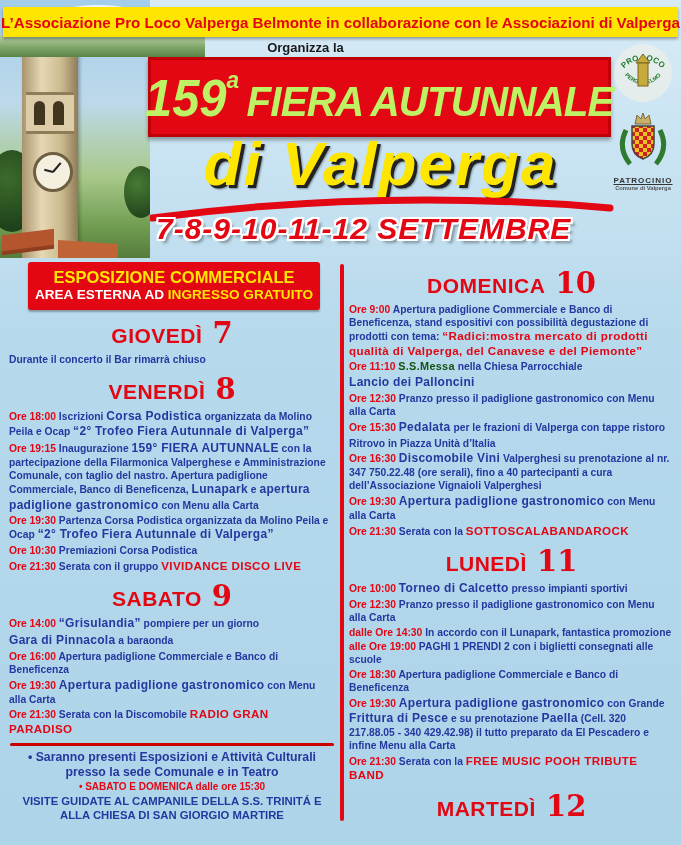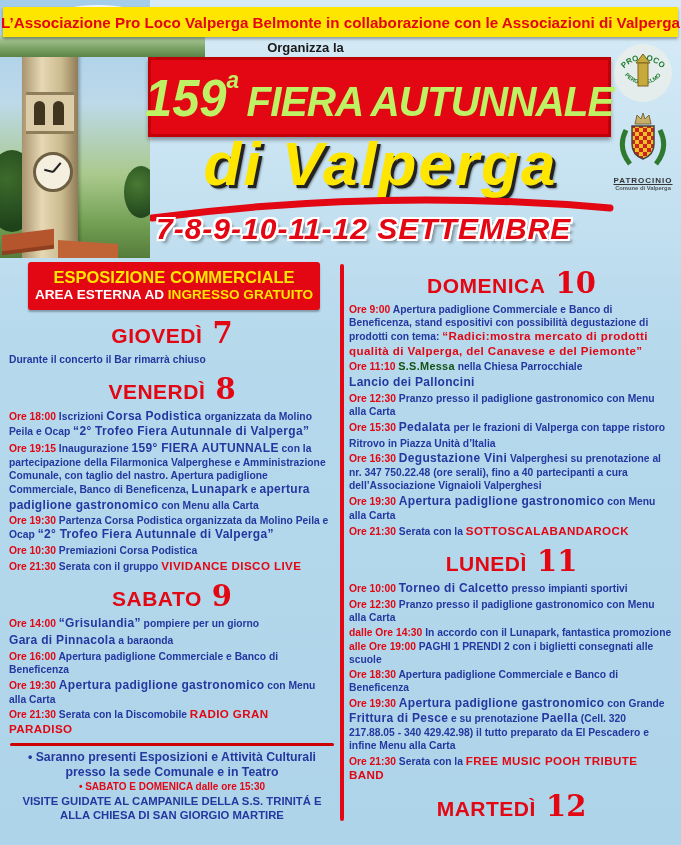--- a/index.html
+++ b/index.html
@@ -197,21 +197,21 @@
   <div class="col col-right">
     <div>
         <section class="day">
           <h2 class="day-heading"><span class="day-name">DOMENICA</span><span class="day-num"> 10</span></h2>
           <p class="item"><span class="seg-t">Ore 9:00 </span><span class="seg-b">Apertura padiglione Commerciale e Banco di Beneficenza, stand espositivi con possibilità degustazione di prodotti con tema: </span><span class="seg-r">“Radici:mostra mercato di prodotti qualità di Valperga, del Canavese e del Piemonte”</span></p>
           <p class="item"><span class="seg-t">Ore 11:10 </span><span class="seg-g">S.S.Messa</span><span class="seg-b"> nella Chiesa Parrocchiale</span></p>
           <p class="item"><span class="seg-s">Lancio dei Palloncini</span></p>
           <p class="item"><span class="seg-t">Ore 12:30 </span><span class="seg-b">Pranzo presso il padiglione gastronomico con Menu alla Carta</span></p>
           <p class="item"><span class="seg-t">Ore 15:30 </span><span class="seg-s">Pedalata</span><span class="seg-b"> per le frazioni di Valperga con tappe ristoro</span></p>
           <p class="item"><span class="seg-b">Ritrovo in Piazza Unità d’Italia</span></p>
-          <p class="item"><span class="seg-t">Ore 16:30 </span><span class="seg-s">Degustazione Vini</span><span class="seg-b"> Valperghesi su prenotazione al nr. 347 750.22.48 (ore serali), fino a 40 partecipanti a cura dell’Associazione Vignaioli Valperghesi</span></p>
+          <p class="item"><span class="seg-t">Ore 16:30 </span><span class="seg-s">Discomobile Vini</span><span class="seg-b"> Valperghesi su prenotazione al nr. 347 750.22.48 (ore serali), fino a 40 partecipanti a cura dell’Associazione Vignaioli Valperghesi</span></p>
           <p class="item"><span class="seg-t">Ore 19:30 </span><span class="seg-s">Apertura padiglione gastronomico</span><span class="seg-b"> con Menu alla Carta</span></p>
           <p class="item"><span class="seg-t">Ore 21:30 </span><span class="seg-b">Serata con la </span><span class="seg-r">SOTTOSCALABANDAROCK</span></p>
         </section>
         <section class="day">
           <h2 class="day-heading"><span class="day-name">LUNEDÌ</span><span class="day-num"> 11</span></h2>
           <p class="item"><span class="seg-t">Ore 10:00 </span><span class="seg-s">Torneo di Calcetto</span><span class="seg-b"> presso impianti sportivi</span></p>
           <p class="item"><span class="seg-t">Ore 12:30 </span><span class="seg-b">Pranzo presso il padiglione gastronomico con Menu alla Carta</span></p>
           <p class="item"><span class="seg-t">dalle Ore 14:30 </span><span class="seg-b">In accordo con il Lunapark, fantastica promozione</span></p>
           <p class="item"><span class="seg-t">alle Ore 19:00 </span><span class="seg-b">PAGHI 1 PRENDI 2 con i biglietti consegnati alle scuole</span></p>
           <p class="item"><span class="seg-t">Ore 18:30 </span><span class="seg-b">Apertura padiglione Commerciale e Banco di Beneficenza</span></p>

